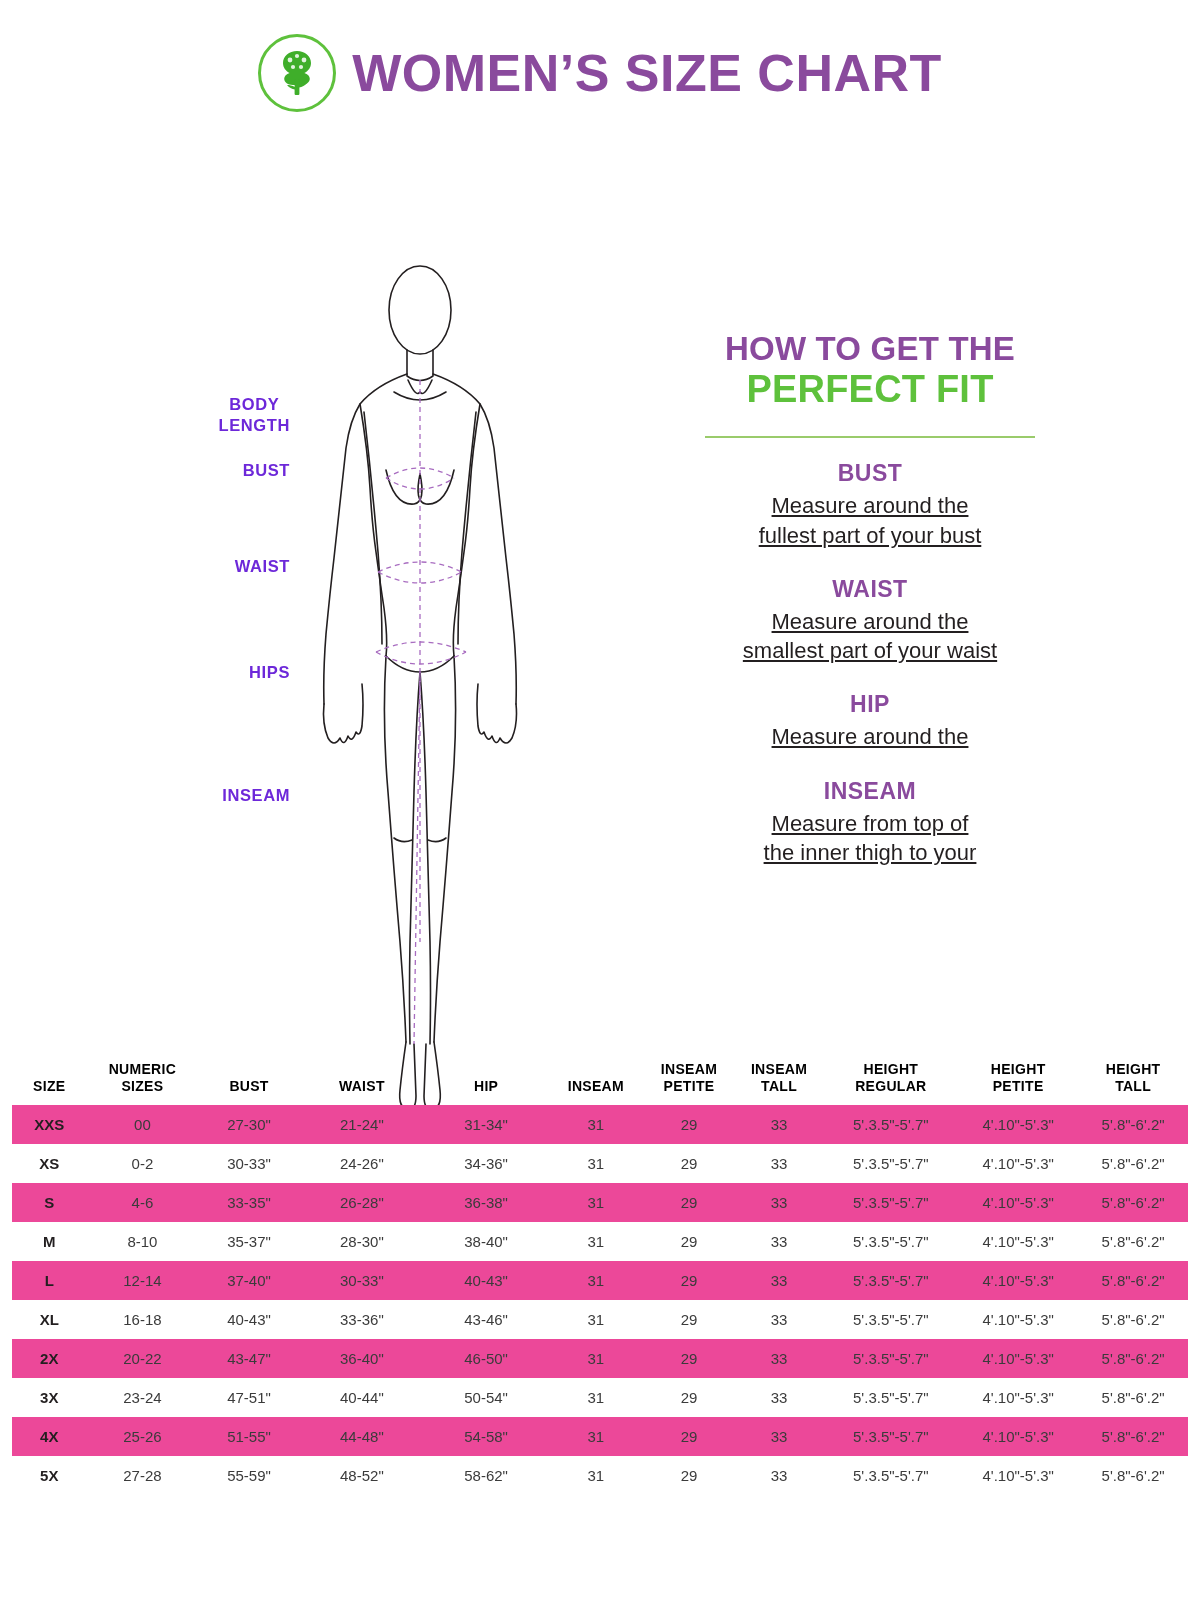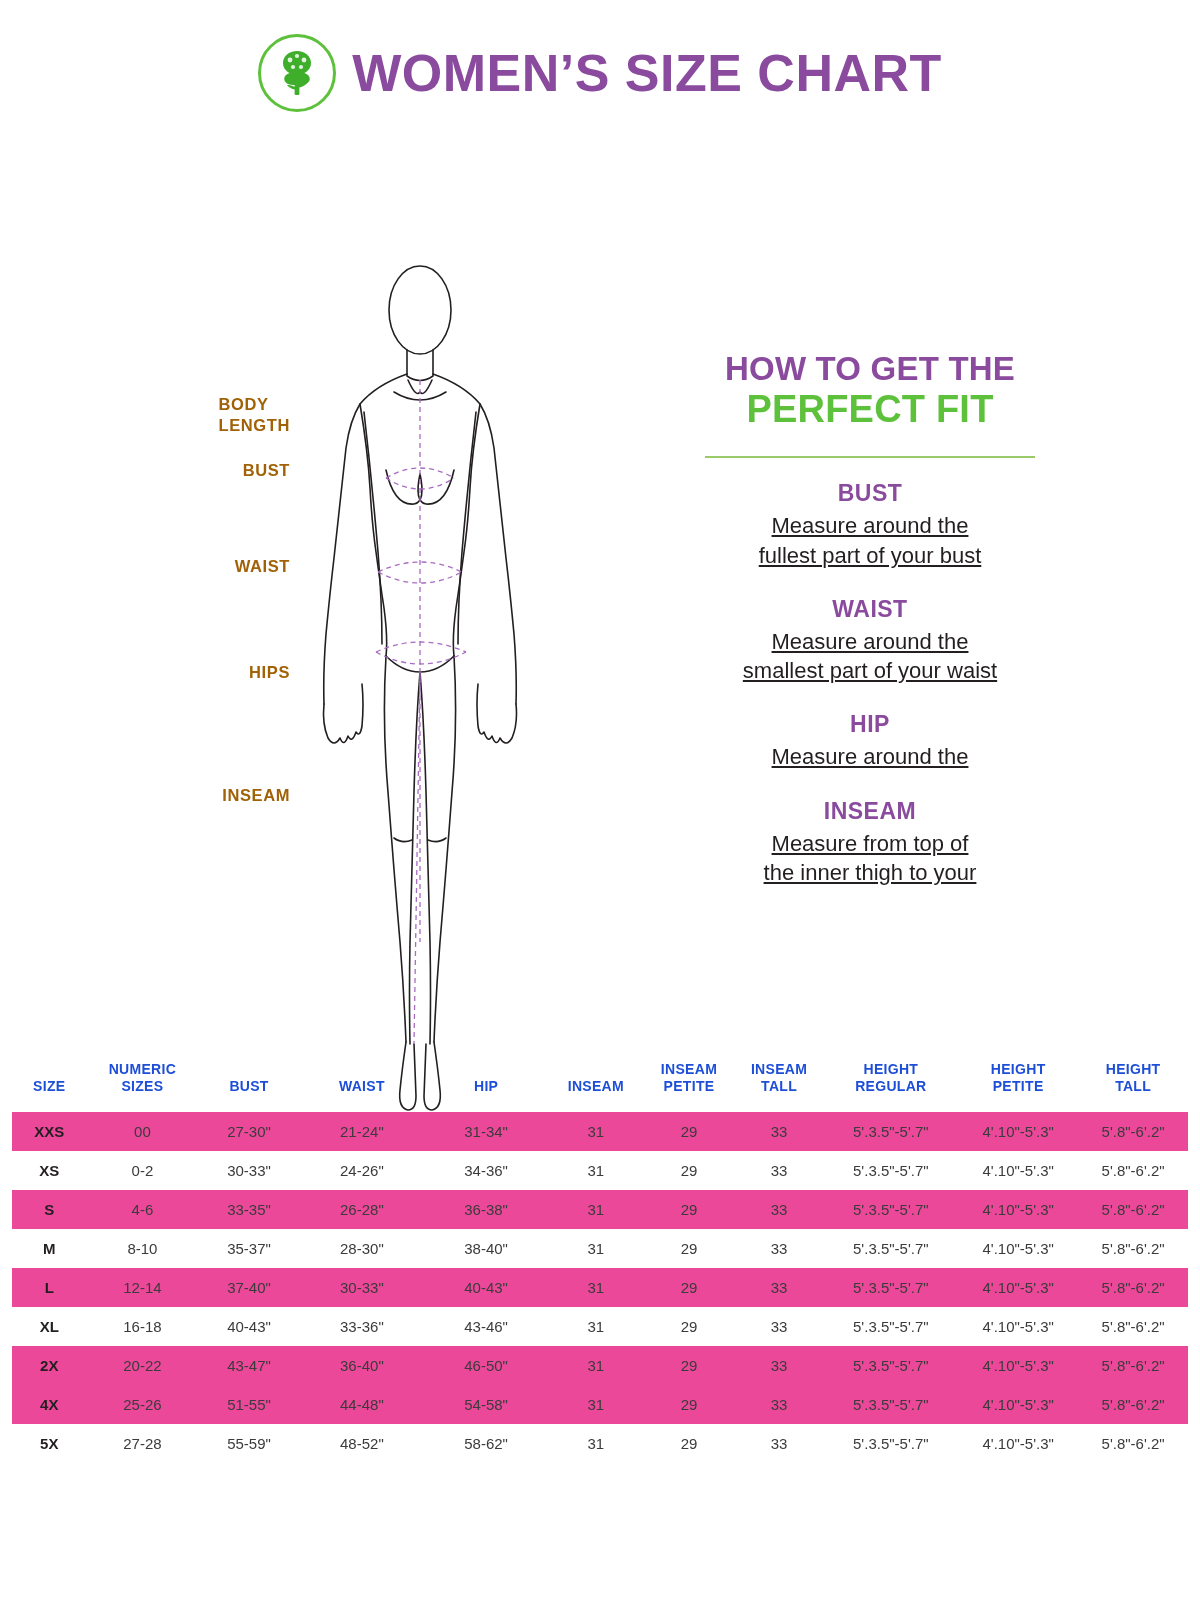--- a/index.html
+++ b/index.html
@@ -46,37 +46,37 @@
     width: 260px; height: 880px;
   }
   .labels {
     position: absolute;
     left: 120px; top: 140px;
     width: 170px; height: 880px;
   }
   .fig-label {
     position: absolute;
     right: 0;
-    text-align: left;
-    color: #a16207;
+    text-align: center;
+    color: #6d28d9;
     font-size: 16.5px;
     font-weight: bold;
     letter-spacing: 0.6px;
     line-height: 1.25;
   }
   .l-bodylength { top: 142px; }
   .l-bust { top: 208px; }
   .l-waist { top: 304px; }
   .l-hips { top: 410px; }
   .l-inseam { top: 533px; }
 
   
   .right {
     position: absolute;
-    left: 600px; top: 239px;
+    left: 600px; top: 219px;
     width: 540px;
     text-align: center;
   }
   .htgt {
     font-size: 33px;
     font-weight: bold;
     color: #8a4a9d;
     line-height: 1.08;
     letter-spacing: 0.2px;
   }
@@ -117,23 +117,23 @@
   }
   table {
     border-collapse: collapse;
     width: 1176px;
     margin-left: 12px;
     table-layout: fixed;
   }
   thead th {
     font-size: 14px;
     font-weight: bold;
-    color: #1d4ed8;
+    color: #000000;
     text-align: center;
-    padding: 6px 2px 17px 2px;
+    padding: 6px 2px 10px 2px;
     line-height: 1.2;
     letter-spacing: 0.3px;
     vertical-align: bottom;
   }
   tbody td {
     font-size: 15px;
     text-align: center;
     padding: 11px 2px;
     color: #3b3b3b;
     white-space: nowrap;
@@ -390,20 +390,33 @@
             <td>43-47"</td>
             <td>36-40"</td>
             <td>46-50"</td>
             <td>31</td>
             <td>29</td>
             <td>33</td>
             <td>5'.3.5"-5'.7"</td>
             <td>4'.10"-5'.3"</td>
             <td>5'.8"-6'.2"</td>
           </tr>
+          <tr>
+            <td class="size-col">3X</td>
+            <td>23-24</td>
+            <td>47-51"</td>
+            <td>40-44"</td>
+            <td>50-54"</td>
+            <td>31</td>
+            <td>29</td>
+            <td>33</td>
+            <td>5'.3.5"-5'.7"</td>
+            <td>4'.10"-5'.3"</td>
+            <td>5'.8"-6'.2"</td>
+          </tr>
           <tr class="shade">
             <td class="size-col">4X</td>
             <td>25-26</td>
             <td>51-55"</td>
             <td>44-48"</td>
             <td>54-58"</td>
             <td>31</td>
             <td>29</td>
             <td>33</td>
             <td>5'.3.5"-5'.7"</td>

